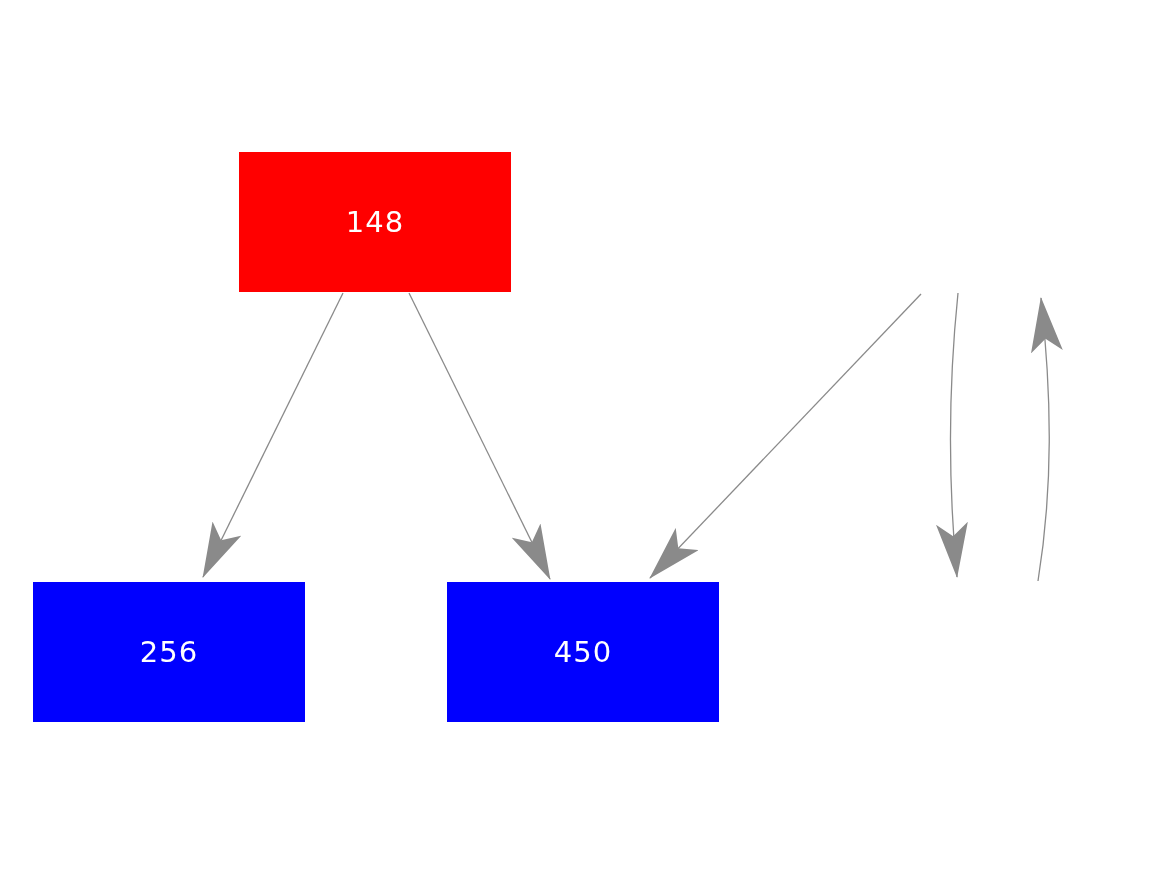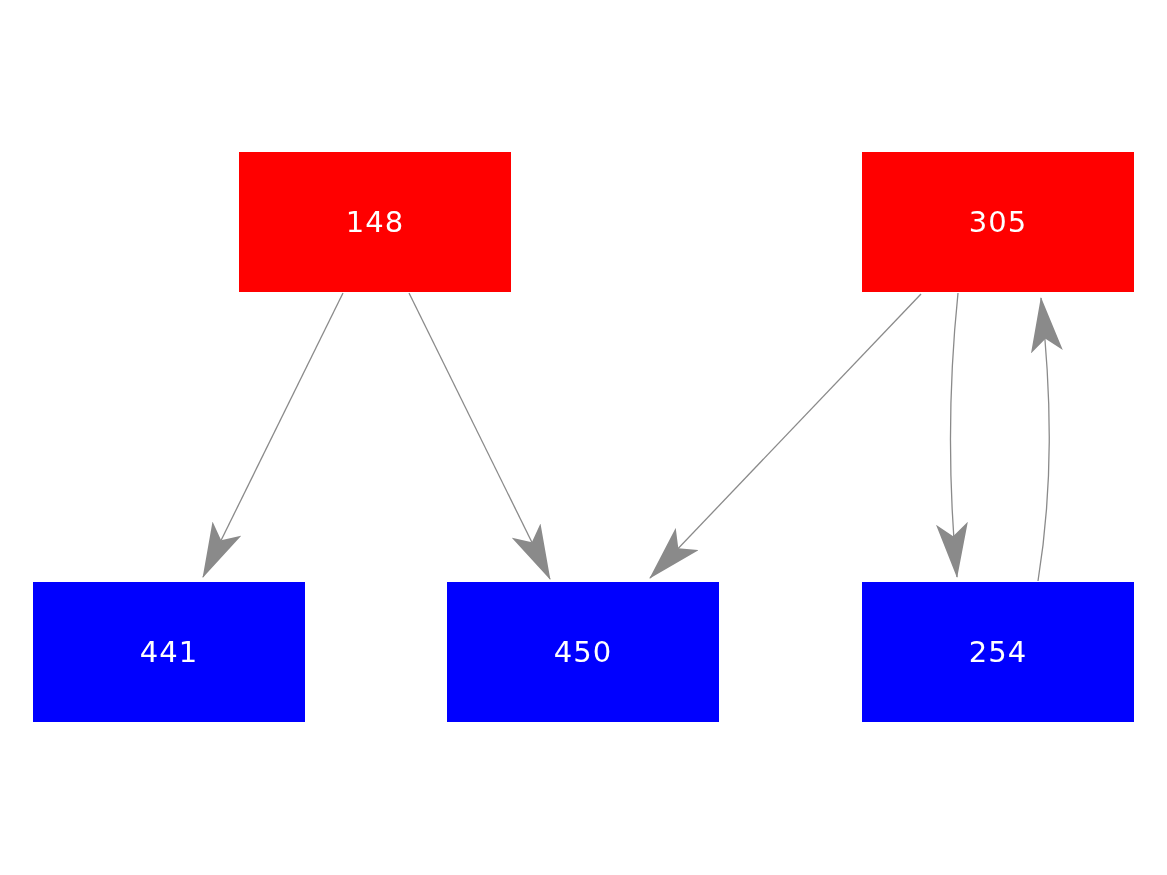--- a/index.html
+++ b/index.html
@@ -68,29 +68,23 @@
 
     <path class="edge" d="M 958,293 C 948,390 948,482 957,577" marker-end="url(#arrowhead)"></path>
 
     <path class="edge" d="M 1038,581 C 1053,488 1052,398 1041,298" marker-end="url(#arrowhead)"></path>
   </svg>
 
   <div class="node node-red" id="node-148">
     <span>148</span>
   </div>
 
-  <div class="node node-red" id="node-305">
-    <span>305</span>
-  </div>
 
   <div class="node node-blue" id="node-256">
-    <span>441</span>
+    <span>256</span>
   </div>
 
   <div class="node node-blue" id="node-255">
     <span>450</span>
   </div>
 
-  <div class="node node-blue" id="node-254">
-    <span>254</span>
-  </div>
 
 </div>
 
 </body></html>

